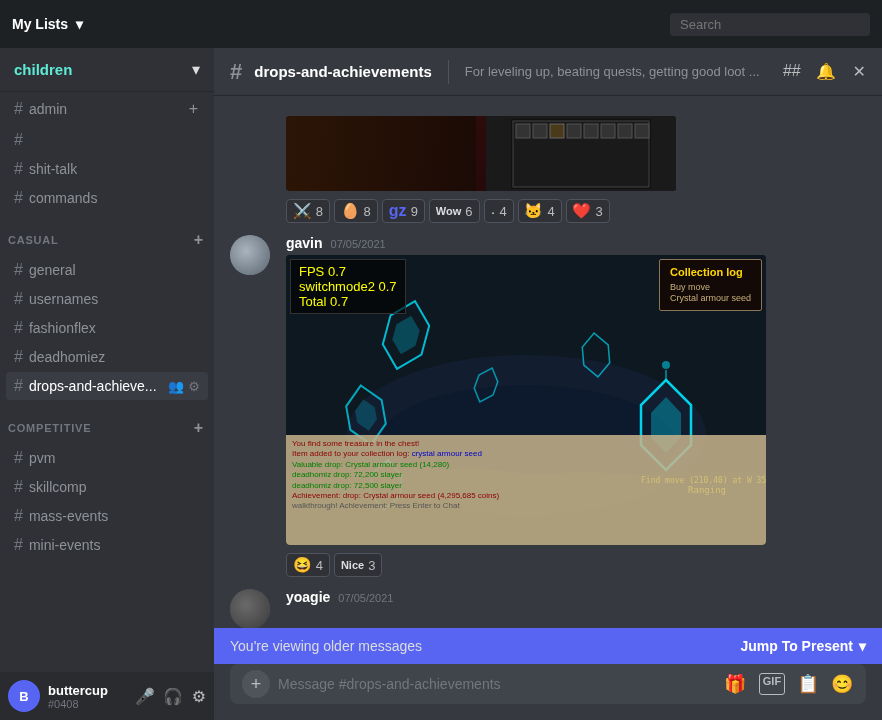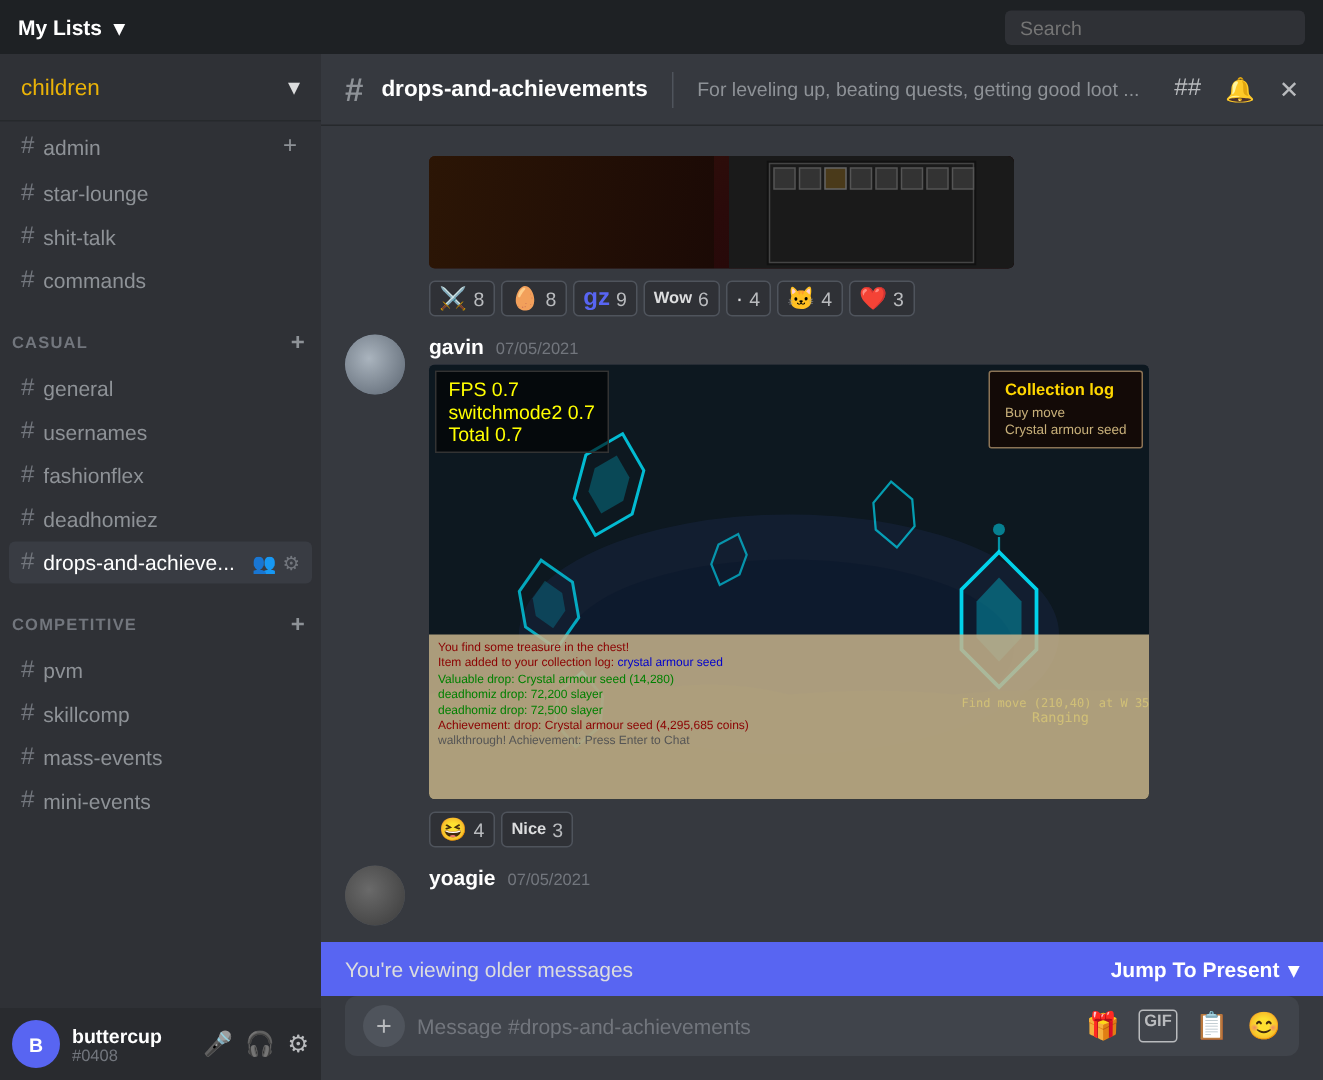--- a/index.html
+++ b/index.html
@@ -10,21 +10,21 @@
       width: 882px;
       height: 720px;
       overflow: hidden;
       display: flex;
       flex-direction: column;
     }
 
     
     .top-bar {
       background: #1e2124;
-      height: 36px;
+      height: 48px;
       display: flex;
       align-items: center;
       padding: 0 12px;
       justify-content: space-between;
       flex-shrink: 0;
     }
     .top-bar-left {
       display: flex;
       align-items: center;
       gap: 8px;
@@ -68,23 +68,23 @@
     .server-header {
       background: #2f3136;
       padding: 12px 14px;
       border-bottom: 1px solid #26292c;
       display: flex;
       align-items: center;
       justify-content: space-between;
       cursor: pointer;
     }
     .server-name {
-      font-weight: 400;
+      font-weight: 700;
       font-size: 15px;
-      color: #eab308;
+      color: #5eead4;
     }
 
     .section-header {
       padding: 16px 8px 4px 8px;
       font-size: 11px;
       font-weight: 700;
       color: #72767d;
       text-transform: uppercase;
       letter-spacing: 0.8px;
       display: flex;
@@ -483,21 +483,20 @@
     </div>
 
     <div>
       <div class="channel-item">
         <span class="channel-hash">#</span>
         <span class="channel-name">admin</span>
         <span class="add-btn">+</span>
       </div>
       <div class="channel-item">
         <span class="channel-hash">#</span>
-        <span class="channel-name">star-lounge</span>
       </div>
       <div class="channel-item">
         <span class="channel-hash">#</span>
         <span class="channel-name">shit-talk</span>
       </div>
       <div class="channel-item">
         <span class="channel-hash">#</span>
         <span class="channel-name">commands</span>
       </div>
     </div>

